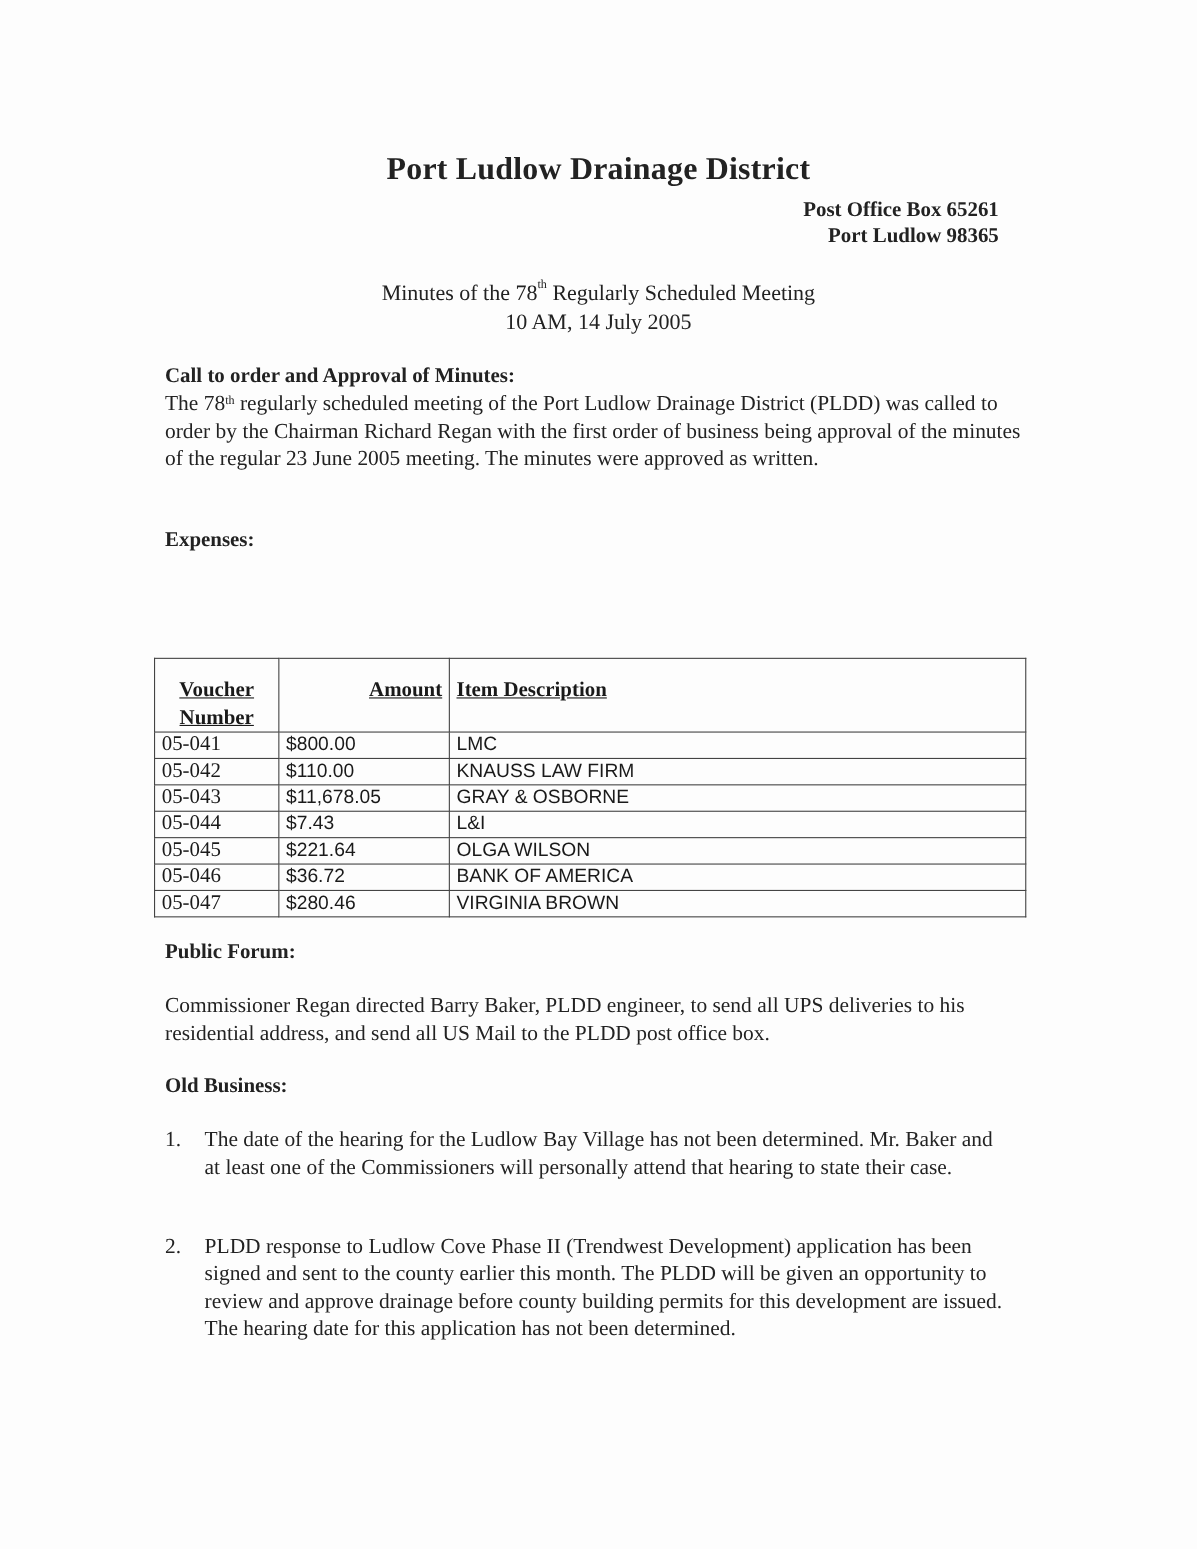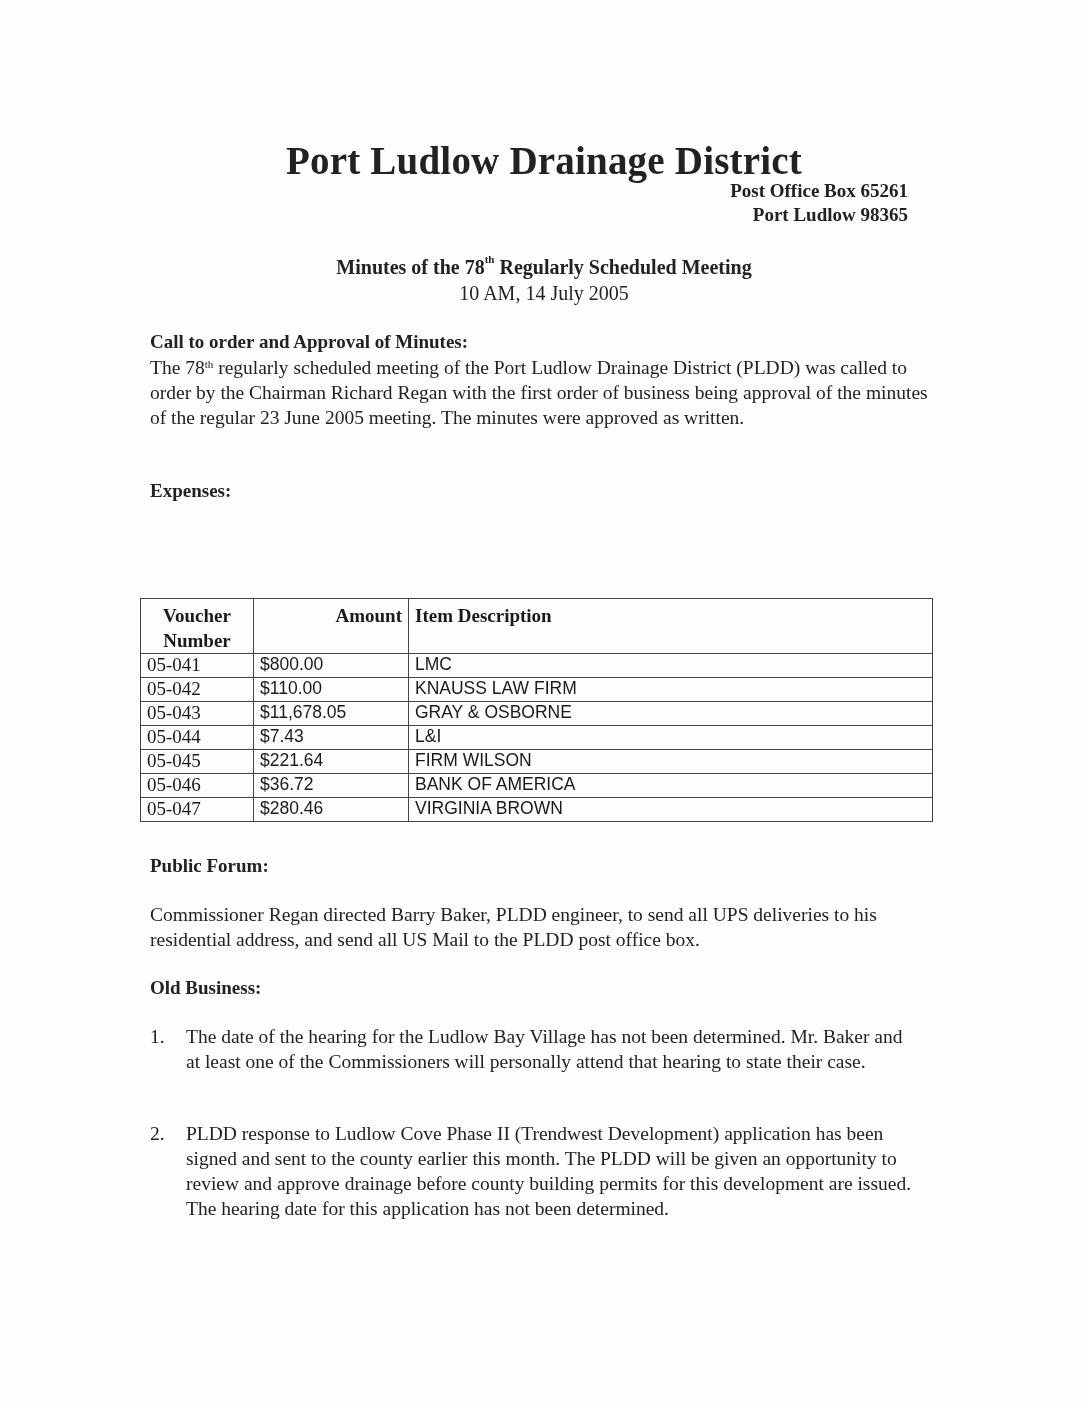--- a/index.html
+++ b/index.html
@@ -1,34 +1,34 @@
 <!DOCTYPE html>
 <html><head>
 <meta charset="utf-8">
 <style>
   html, body { margin: 0; padding: 0; background: #ffffff; }
   body { width: 1088px; height: 1408px; position: relative; overflow: hidden;
          font-family: "Liberation Serif", "DejaVu Serif", serif; color: #1a1a1a; }
   .page { position: absolute; left: 0; top: 0; width: 1088px; height: 1408px; background: #fdfdfd; }
   .title { position: absolute; left: 0; width: 1088px; top: 138px; text-align: center;
-           font-weight: bold; font-size: 39px; letter-spacing: 0.2px; color: #222; }
+           font-weight: bold; font-size: 29px; letter-spacing: 0.2px; color: #222; }
   .addr { position: absolute; left: 0; width: 908px; text-align: right; font-weight: bold; font-size: 19px; color: #222; }
   .addr1 { top: 180px; }
   .addr2 { top: 204px; }
   .sub { position: absolute; left: 0; width: 1088px; text-align: center; font-size: 20px; color: #222; }
-  .sub1 { top: 256px; font-weight: bold; }
+  .sub1 { top: 256px; }
   .sub2 { top: 282px; font-family: Liberation Serif, serif; }
   sup { font-size: 11px; vertical-align: top; position: relative; top: -3px; }
   .h { position: absolute; left: 150px; font-weight: bold; font-size: 19px; color: #222; }
   .p { position: absolute; left: 150px; width: 780px; font-size: 19.5px; line-height: 25px; color: #222; }
   .sans { font-family: "Liberation Sans", "DejaVu Sans", sans-serif; font-size: 18px; }
   table.exp { position: absolute; left: 140px; top: 598px; width: 793px; border-collapse: collapse;
               font-size: 19px; color: #1a1a1a; }
   table.exp th, table.exp td { border: 1.5px solid #444; padding: 0 6px; height: 23px; vertical-align: top; }
-  table.exp th { font-weight: bold; font-family: "Liberation Serif", serif; line-height: 25px; padding-top: 4px; }
+  table.exp th { font-weight: bold; font-family: "Liberation Serif", serif; line-height: 25px; padding-top: 16px; text-decoration: underline; }
   table.exp th.c1 { width: 100px; text-align: center; }
   table.exp th.c2 { width: 142px; text-align: right; }
   table.exp th.c3 { text-align: left; }
   table.exp td.num { font-family: "Liberation Serif", serif; }
   table.exp td.amt, table.exp td.desc { font-family: "Liberation Sans", sans-serif; font-size: 17.5px; }
   .li { position: absolute; left: 150px; width: 770px; font-size: 19.5px; line-height: 25px; color: #222; }
   .li .n { position: absolute; left: 0; top: 0; }
   .li .t { margin-left: 36px; display: block; }
 </style>
 </head>
@@ -73,21 +73,21 @@
         <td class="desc">GRAY &amp; OSBORNE</td>
       </tr>
       <tr>
         <td class="num">05-044</td>
         <td class="amt">$7.43</td>
         <td class="desc">L&amp;I</td>
       </tr>
       <tr>
         <td class="num">05-045</td>
         <td class="amt">$221.64</td>
-        <td class="desc">FIRM WILSON</td>
+        <td class="desc">OLGA WILSON</td>
       </tr>
       <tr>
         <td class="num">05-046</td>
         <td class="amt">$36.72</td>
         <td class="desc">BANK OF AMERICA</td>
       </tr>
       <tr>
         <td class="num">05-047</td>
         <td class="amt">$280.46</td>
         <td class="desc">VIRGINIA BROWN</td>

